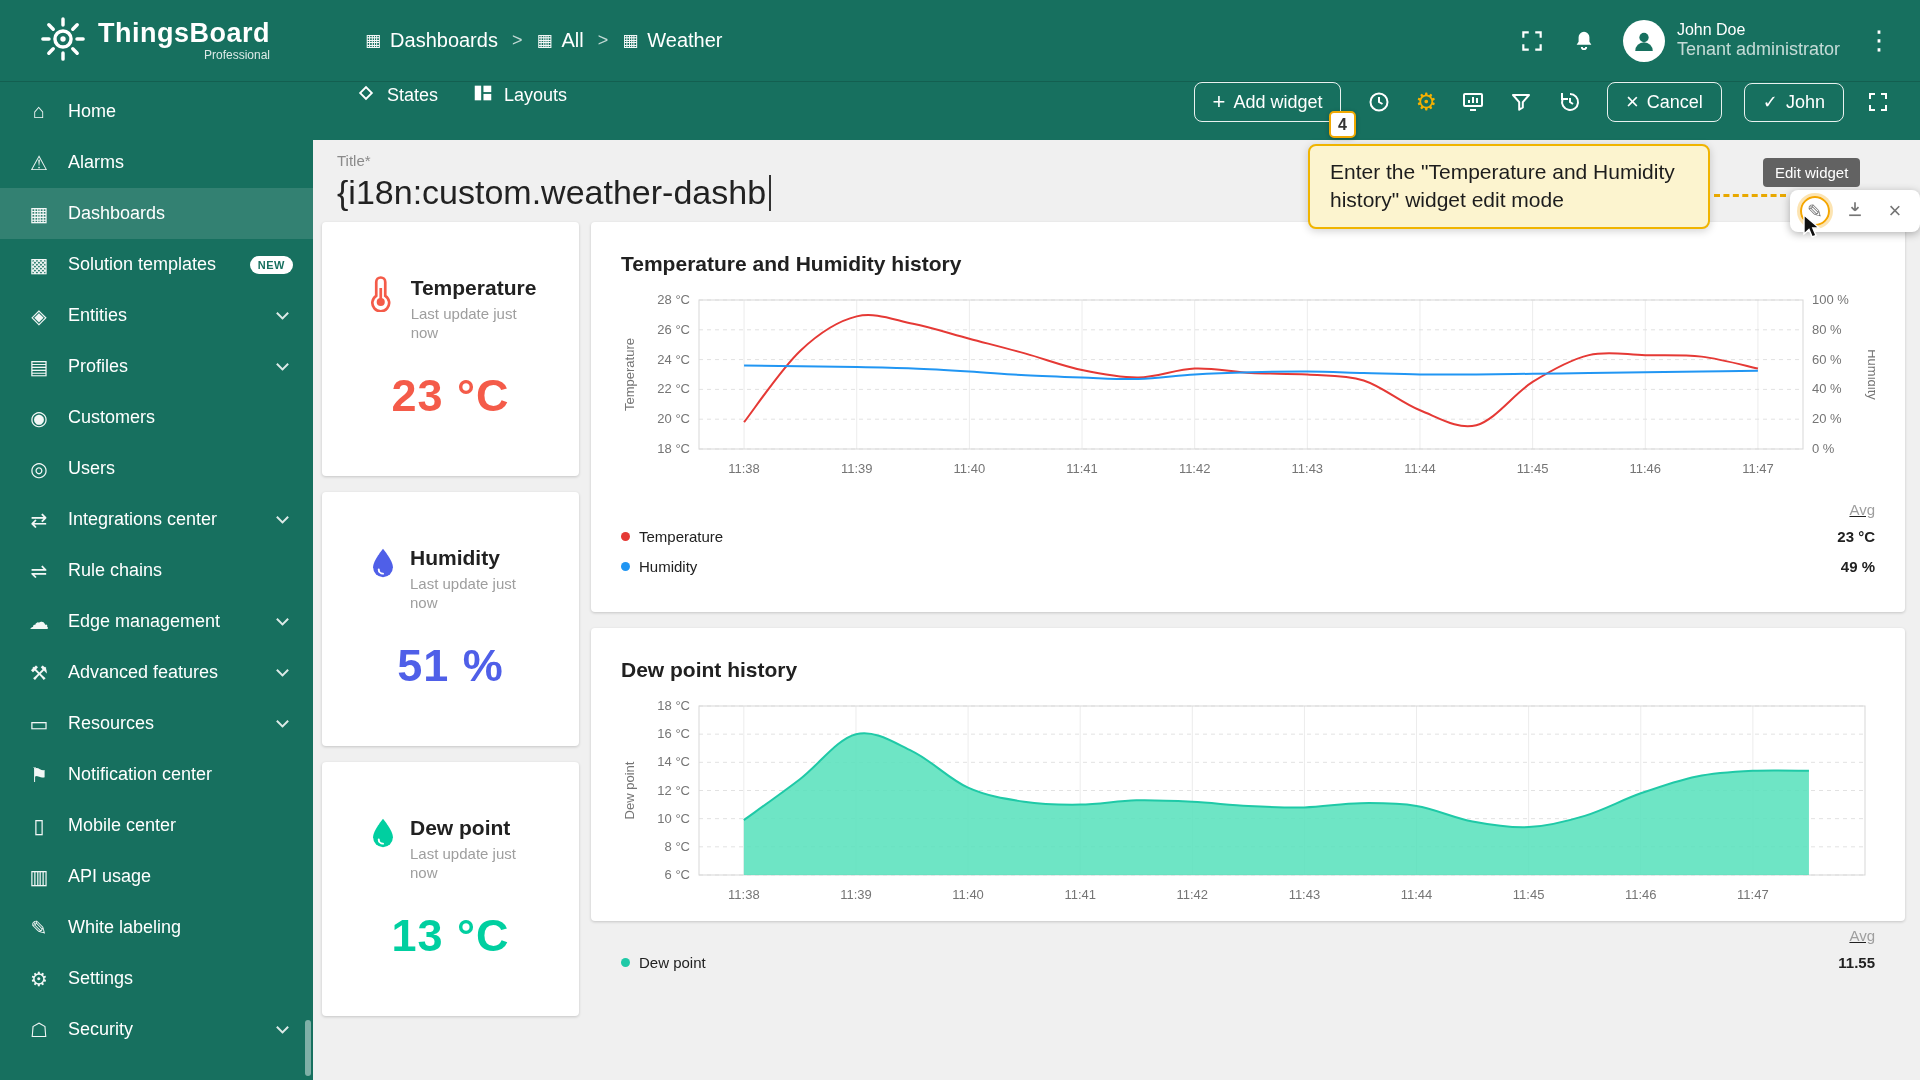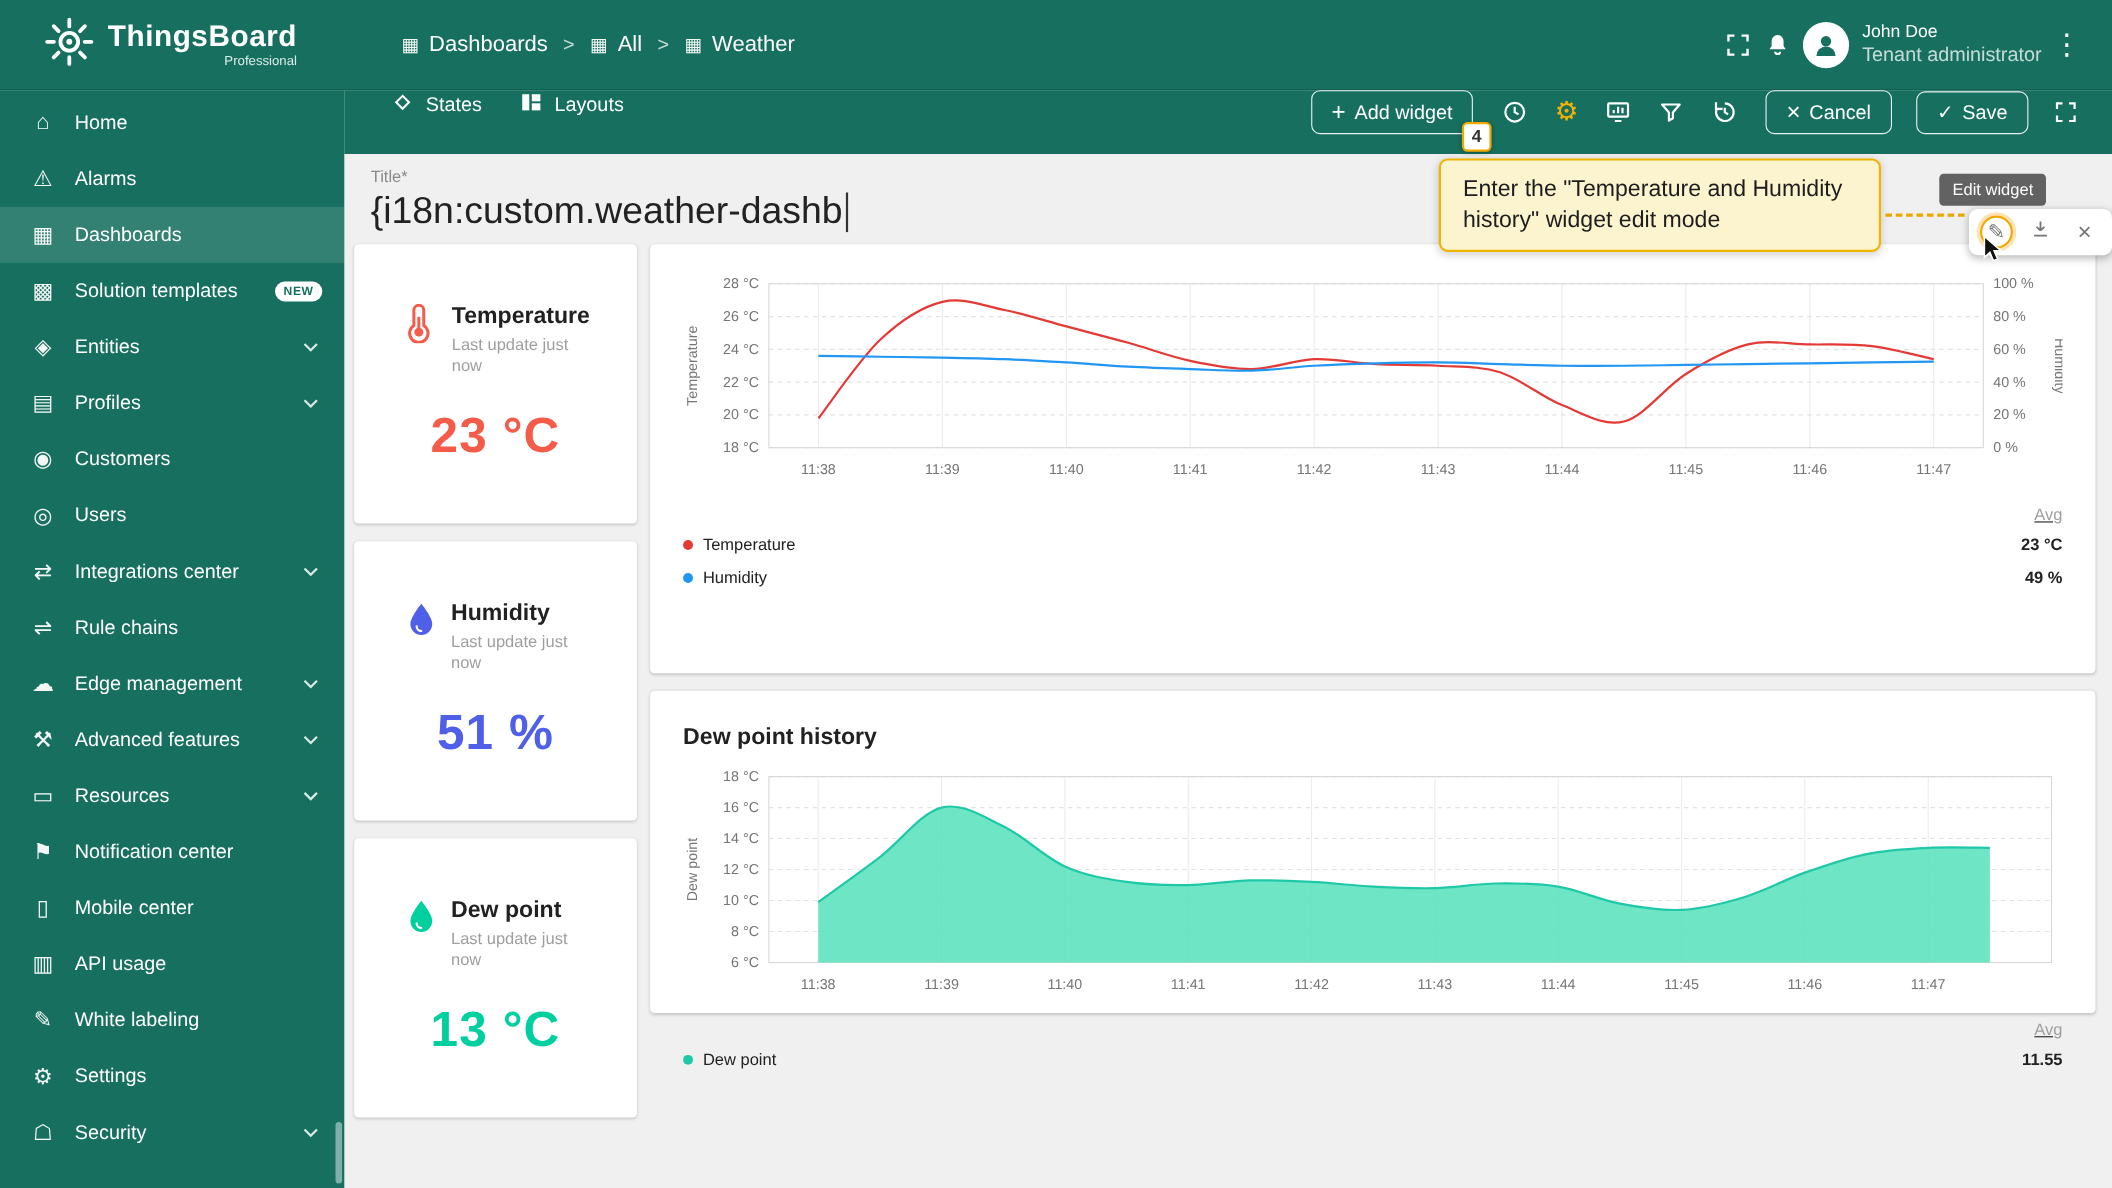--- a/index.html
+++ b/index.html
@@ -10,21 +10,21 @@
   
   .topbar { height:82px; background:#17705f; display:flex; align-items:center; padding:0 28px 0 40px; border-bottom:1px solid rgba(0,0,0,0.15); }
   .logo { display:flex; align-items:center; gap:12px; cursor:pointer; }
   .logo-text { display:flex; flex-direction:column; align-items:flex-end; }
   .logo-title { color:#fff; font-size:27px; font-weight:600; letter-spacing:0.5px; line-height:1.05; }
   .logo-sub { color:rgba(255,255,255,0.85); font-size:12px; }
   .breadcrumb { display:flex; align-items:center; gap:14px; margin-left:95px; }
   .bc-item { display:flex; align-items:center; gap:9px; color:#fff; font-size:20px; cursor:pointer; }
   .bc-ic { font-size:17px; line-height:1; opacity:0.95; }
   .bc-sep { color:rgba(255,255,255,0.75); font-size:18px; }
-  .topbar-right { margin-left:auto; display:flex; align-items:center; gap:10px; }
+  .topbar-right { margin-left:auto; display:flex; align-items:center; gap:26px; }
   .icon-btn { background:none; border:none; cursor:pointer; display:flex; align-items:center; justify-content:center; color:#fff; }
   .user-block { display:flex; align-items:center; gap:12px; cursor:pointer; }
   .avatar { width:42px; height:42px; border-radius:50%; background:#fff; display:flex; align-items:center; justify-content:center; }
   .user-texts { display:flex; flex-direction:column; }
   .user-name { color:#fff; font-size:16px; }
   .user-role { color:rgba(255,255,255,0.75); font-size:18px; }
   .kebab { color:#fff; font-size:26px; }
 
   
   .body-row { display:flex; height:998px; }
@@ -293,21 +293,21 @@
                   <path d="M13 8v4l3 2" stroke="#fff" stroke-width="2"></path>
                 </svg>
             </button>
           </div>
           <button class="btn-outline">
             <span style="font-size:22px;line-height:1;">×</span>
             <span>Cancel</span>
           </button>
           <button class="btn-outline">
             <span style="font-size:18px;line-height:1;">✓</span>
-            <span>Save</span>
+            <span>John</span>
           </button>
           <button class="icon-btn">
             <svg width="24" height="24" viewBox="0 0 24 24" fill="none">
                 <path d="M4 9V4h5M15 4h5v5M20 15v5h-5M9 20H4v-5" stroke="#fff" stroke-width="2"></path>
               </svg>
           </button>
         </div>
       </div>
 
       <div class="content">
@@ -357,20 +357,21 @@
                   <span class="card-titles">
                     <span class="card-title">Dew point</span>
                     <span class="card-sub">Last update just now</span>
                   </span>
                 </div>
                 <div class="card-value" style="color:#00cfa0">13 °C</div>
               </div>
             </div>
           <div class="col-right">
             <section class="widget widget-1">
+              <h3 class="widget-title">Temperature and Humidity history</h3>
               <div id="chart-0"><svg width="1254" height="185" font-family="Liberation Sans, DejaVu Sans, sans-serif">
                     <line x1="123.0612244897959" y1="6" x2="123.0612244897959" y2="155" stroke="#ececec"></line>
                     <text x="123.0612244897959" y="179" text-anchor="middle" font-size="13" fill="#757575">11:38</text>
                     <line x1="235.7142857142857" y1="6" x2="235.7142857142857" y2="155" stroke="#ececec"></line>
                     <text x="235.7142857142857" y="179" text-anchor="middle" font-size="13" fill="#757575">11:39</text>
                     <line x1="348.3673469387755" y1="6" x2="348.3673469387755" y2="155" stroke="#ececec"></line>
                     <text x="348.3673469387755" y="179" text-anchor="middle" font-size="13" fill="#757575">11:40</text>
                     <line x1="461.02040816326524" y1="6" x2="461.02040816326524" y2="155" stroke="#ececec"></line>
                     <text x="461.02040816326524" y="179" text-anchor="middle" font-size="13" fill="#757575">11:41</text>
                     <line x1="573.6734693877552" y1="6" x2="573.6734693877552" y2="155" stroke="#ececec"></line>

